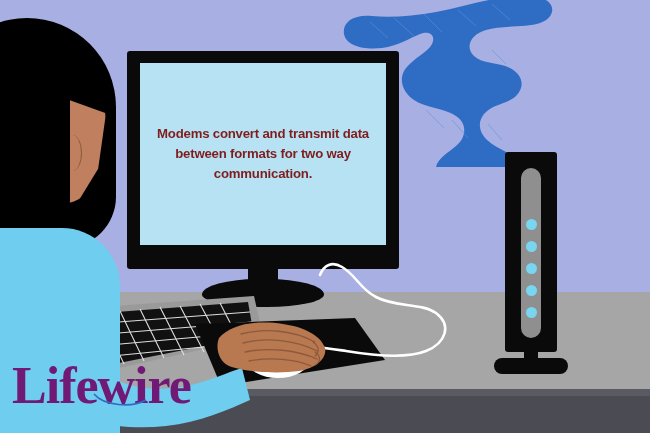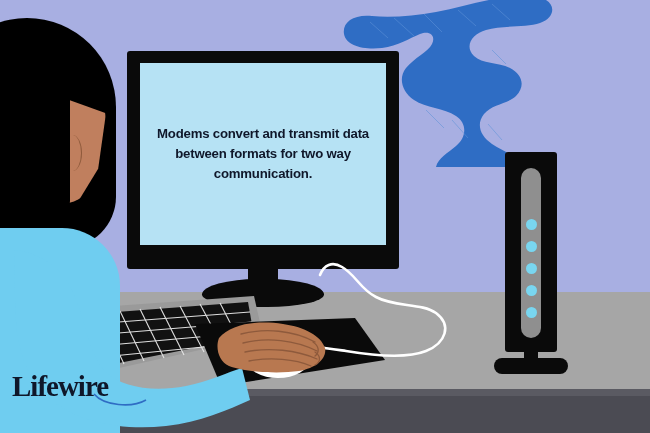--- a/index.html
+++ b/index.html
@@ -36,21 +36,21 @@
     background:#0a0a0a;border-radius:3px;
   }
   #monitor-screen{
     left:140px;top:63px;width:246px;height:182px;
     background:#b6e2f4;
   }
   #screen-text{
     position:absolute;left:140px;top:63px;width:246px;height:182px;
     display:flex;align-items:center;justify-content:center;
     text-align:center;
-    color:#0f172a;
+    color:#7f1d1d;
     font-family:"Liberation Sans",sans-serif;
     font-weight:bold;
     font-size:13.2px;
     line-height:1.52;
     letter-spacing:-0.2px;
     padding:0 8px;box-sizing:border-box;
   }
   #monitor-neck{
     left:248px;top:266px;width:30px;height:26px;background:#0a0a0a;
   }
@@ -121,24 +121,24 @@
   #mousepad{left:195px;top:318px;width:190px;height:68px;}
   #mouse{
     left:247px;top:342px;width:62px;height:36px;
     background:#ffffff;border-radius:50%/50%;
   }
   #mouse-cable{left:230px;top:255px;width:250px;height:135px;}
 
   
   #logo{
     left:12px;top:364px;width:128px;height:48px;
-    color:#0f172a;
+    color:#701a75;
     font-family:"Liberation Serif",serif;
     font-weight:bold;
-    font-size:29px;
+    font-size:52px;
     letter-spacing:-1px;
     line-height:44px;
   }
   #logo-swoosh{left:92px;top:392px;width:56px;height:18px;}
 </style>
 </head>
 <body>
 
 <div id="scene">
 

